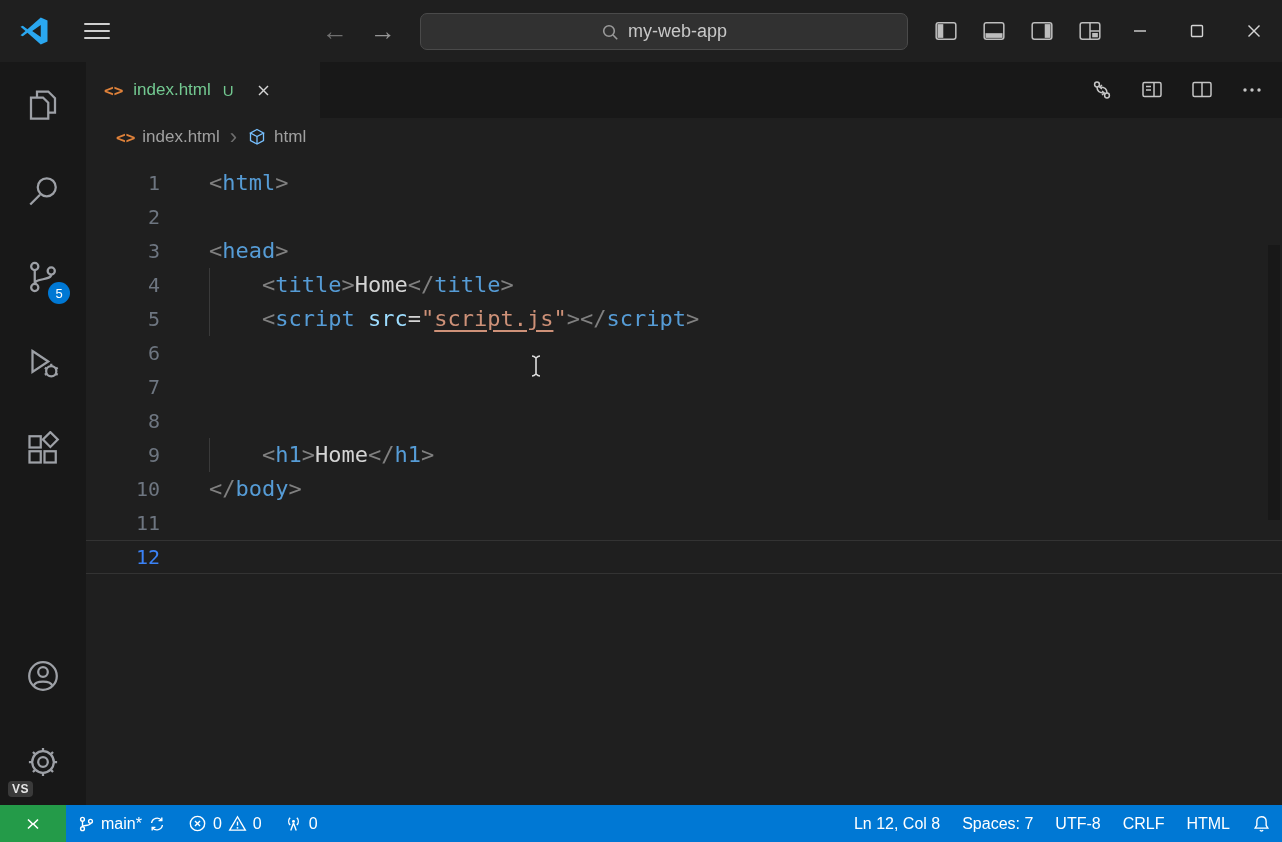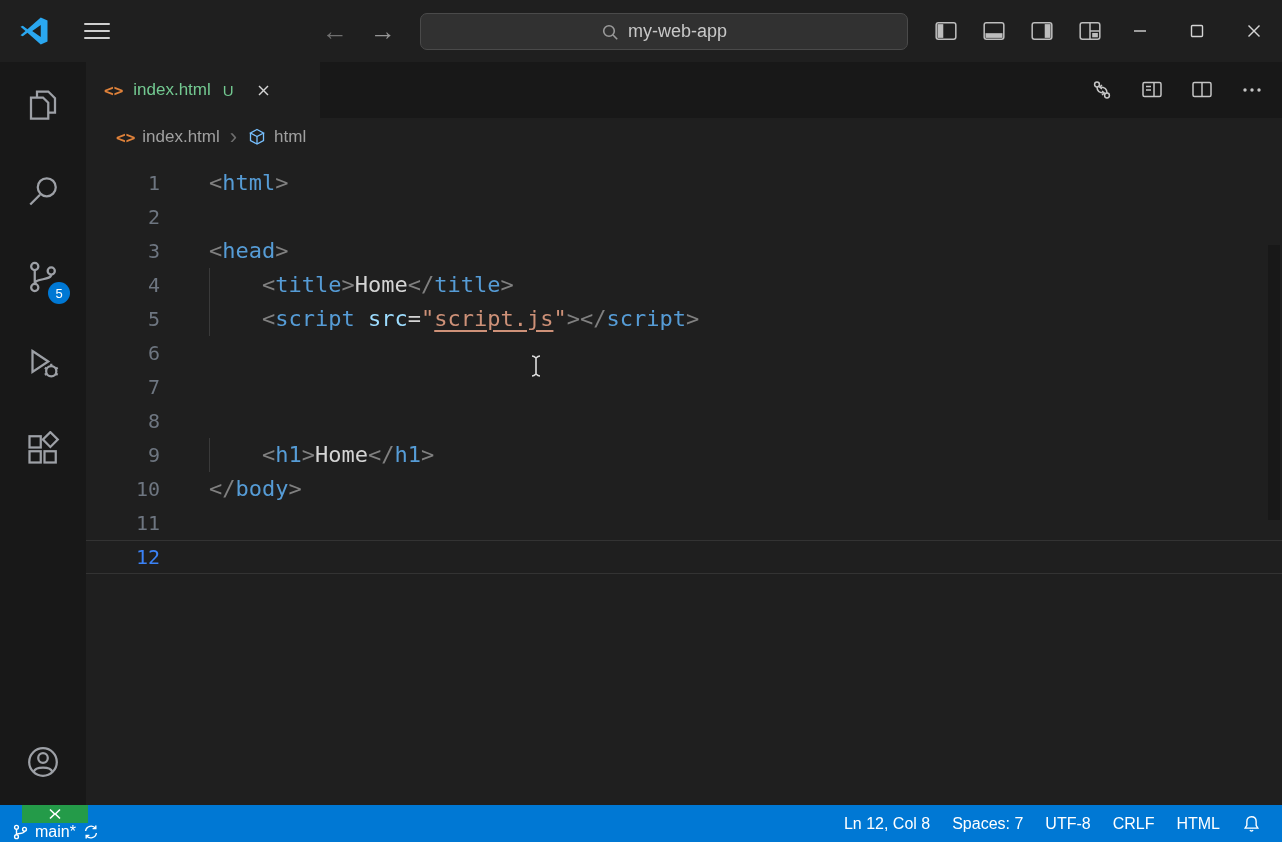--- a/index.html
+++ b/index.html
@@ -88,22 +88,22 @@
   .link-underline { text-decoration:underline; text-underline-offset:4px; }
 
   .overview-ruler { position:absolute; right:2px; top:89px; width:12px; height:275px; background:rgba(0,0,0,0.22); cursor:pointer; }
 
   
   .statusbar {
     position:absolute; left:0; bottom:0; width:1282px; height:37px;
     background:#0078d4; color:#ffffff; display:flex; align-items:center;
     font-size:16px;
   }
-  .sb-left { display:flex; align-items:center; height:100%;flex-direction:column; }
-  .sb-right { display:flex; align-items:center; height:100%; margin-left:auto; padding-right:10px; }
+  .sb-left { display:flex; align-items:center; height:100%; }
+  .sb-right { display:flex; align-items:center; height:100%; margin-left:auto; }
   .sb-item { display:flex; align-items:center; gap:6px; padding:0 11px; height:100%; cursor:pointer; white-space:nowrap; }
   .sb-remote { width:66px; justify-content:center; padding:0; }
 
   
   .mouse-ibeam { position:absolute; left:529px; top:354px; width:14px; height:24px; }
 </style>
 </head>
 <body>
 
 <div class="titlebar">
@@ -207,20 +207,28 @@
   </div>
 
   <div class="ab-spacer"></div>
 
   <div class="ab-item">
     <svg width="36" height="36" viewBox="0 0 24 24" fill="none" stroke="#9da0a6" stroke-width="1.5">
       <circle cx="12" cy="12" r="9.2"></circle>
       <circle cx="12" cy="9.3" r="3.2"></circle>
       <path d="M5.8 18.6 C7 14.8 17 14.8 18.2 18.6"></path>
     </svg>
+  </div>
+  <div class="ab-item">
+    <svg width="36" height="36" viewBox="0 0 24 24" fill="none" stroke="#9da0a6" stroke-width="1.5">
+      <circle cx="12" cy="12" r="3.2"></circle>
+      <circle cx="12" cy="12" r="7.2"></circle>
+      <path d="M12 4.8 V2.6 M12 21.4 V19.2 M19.2 12 h2.2 M2.6 12 h2.2 M17.1 6.9 l1.6-1.6 M5.3 18.7 l1.6-1.6 M17.1 17.1 l1.6 1.6 M5.3 5.3 l1.6 1.6"></path>
+    </svg>
+    <div class="profile-badge">VS</div>
   </div>
 </div>
 
 <div class="main">
 
   <div class="tabbar">
     <div class="tab">
       <span class="tab-file-icon">&lt;&gt;</span>
       <span class="tab-label">index.html</span>
       <span class="tab-dirty">U</span>

